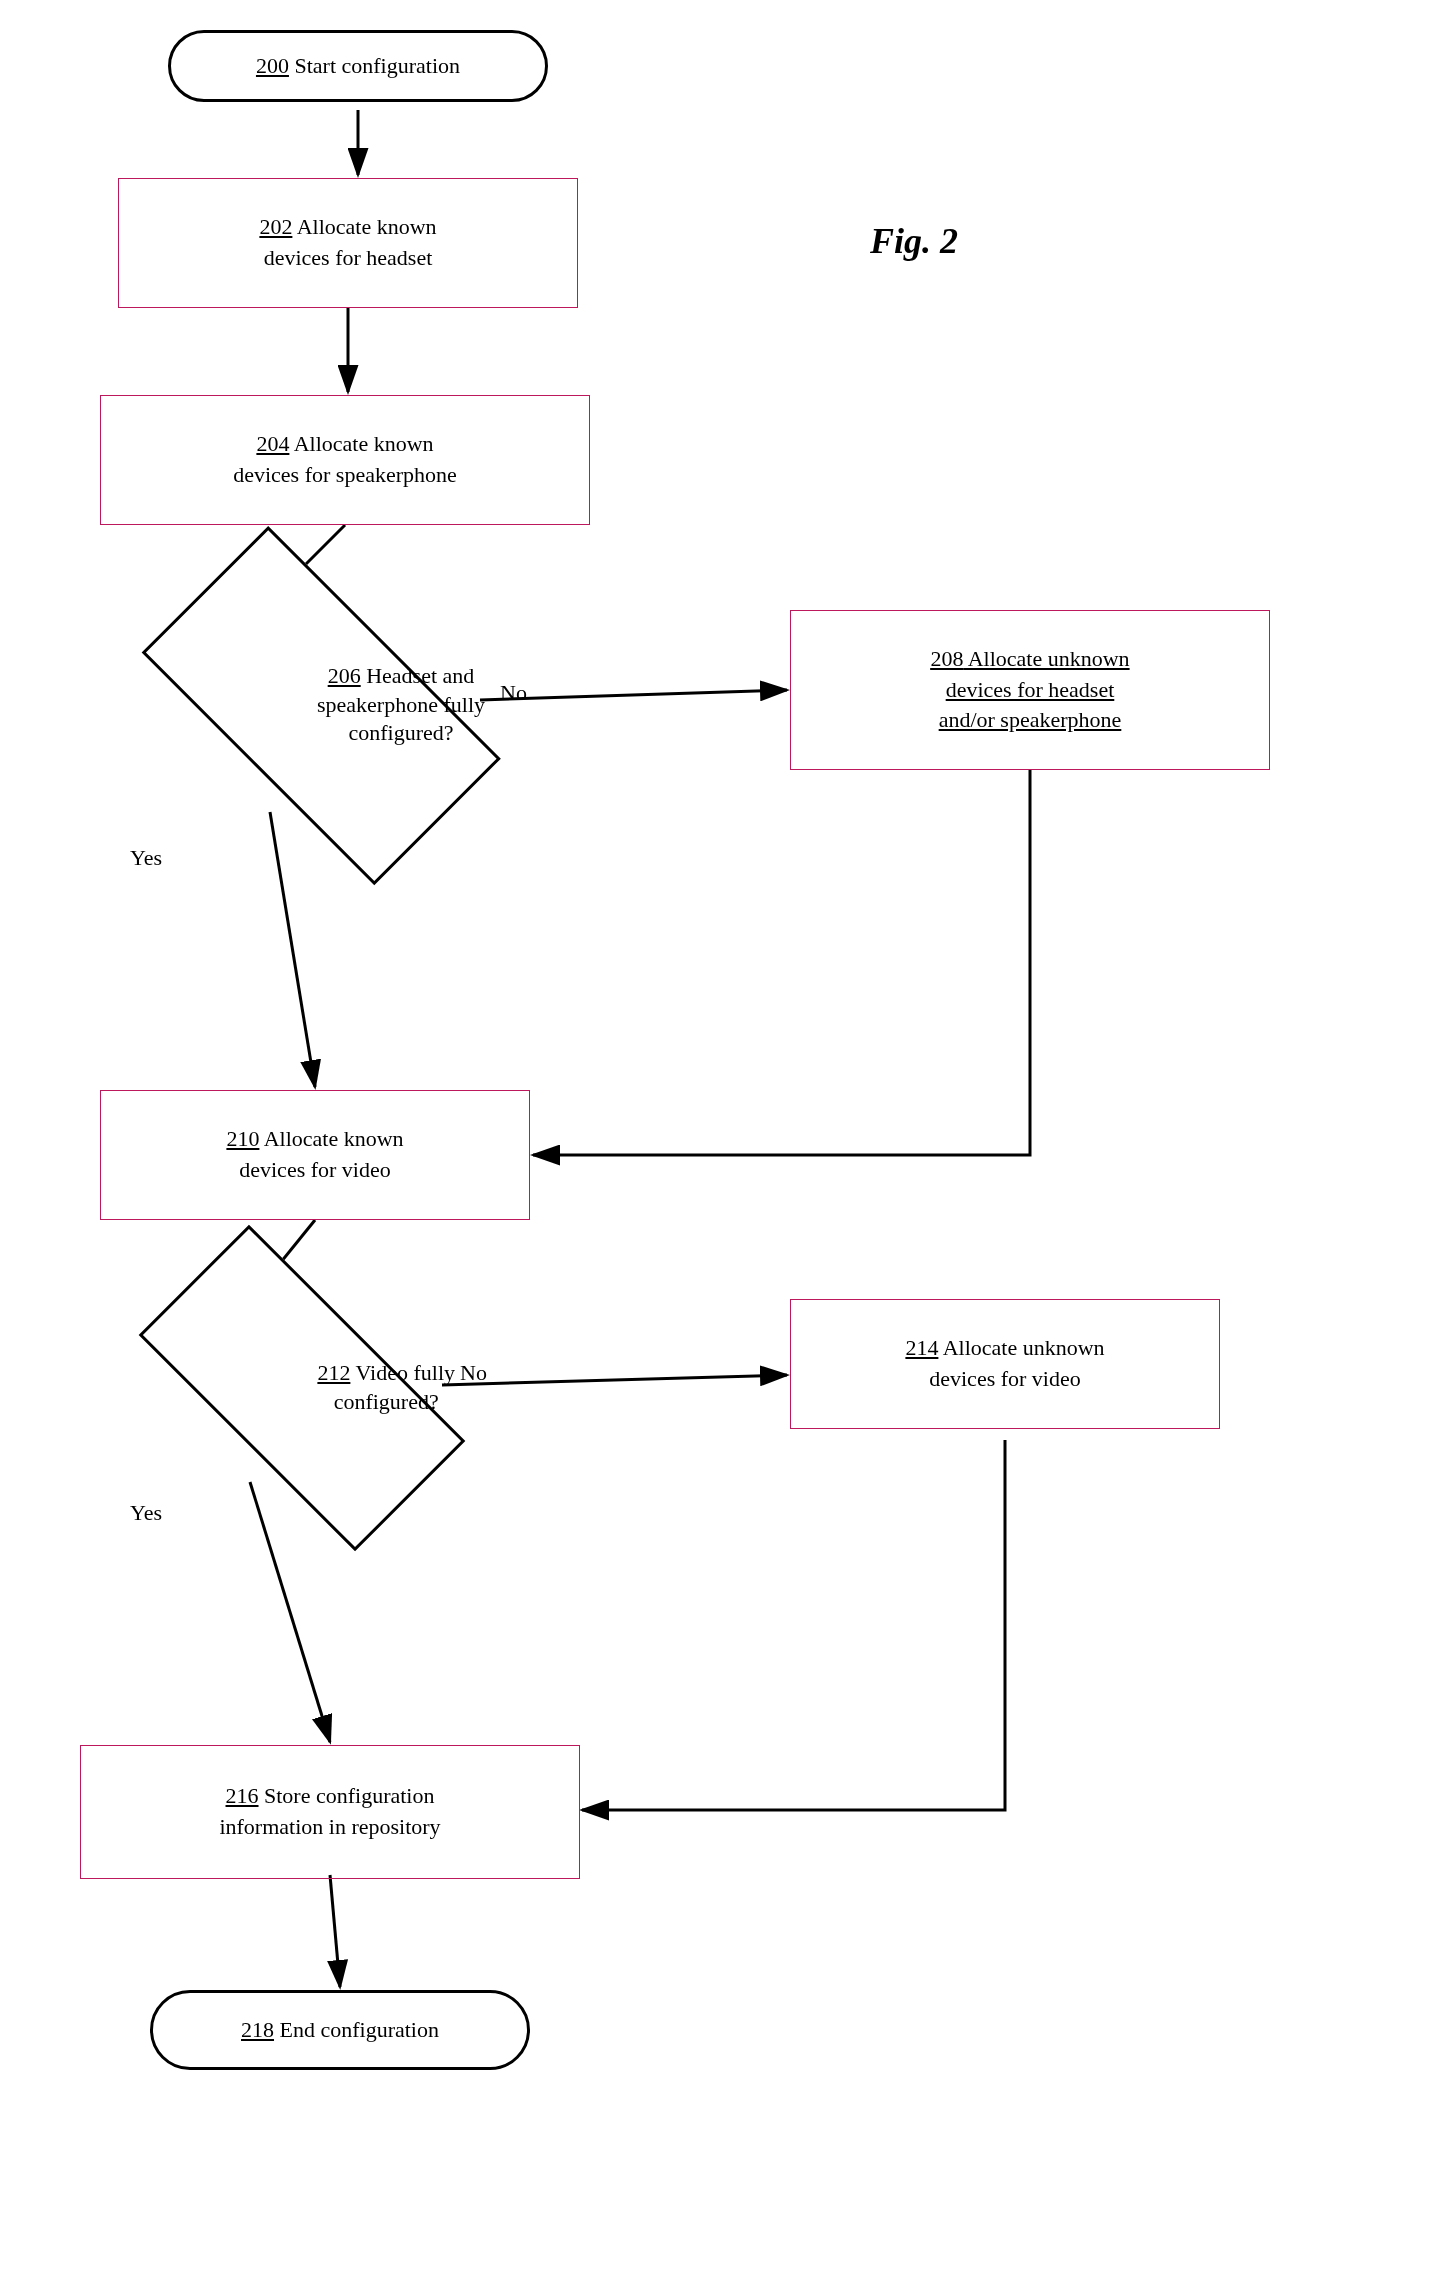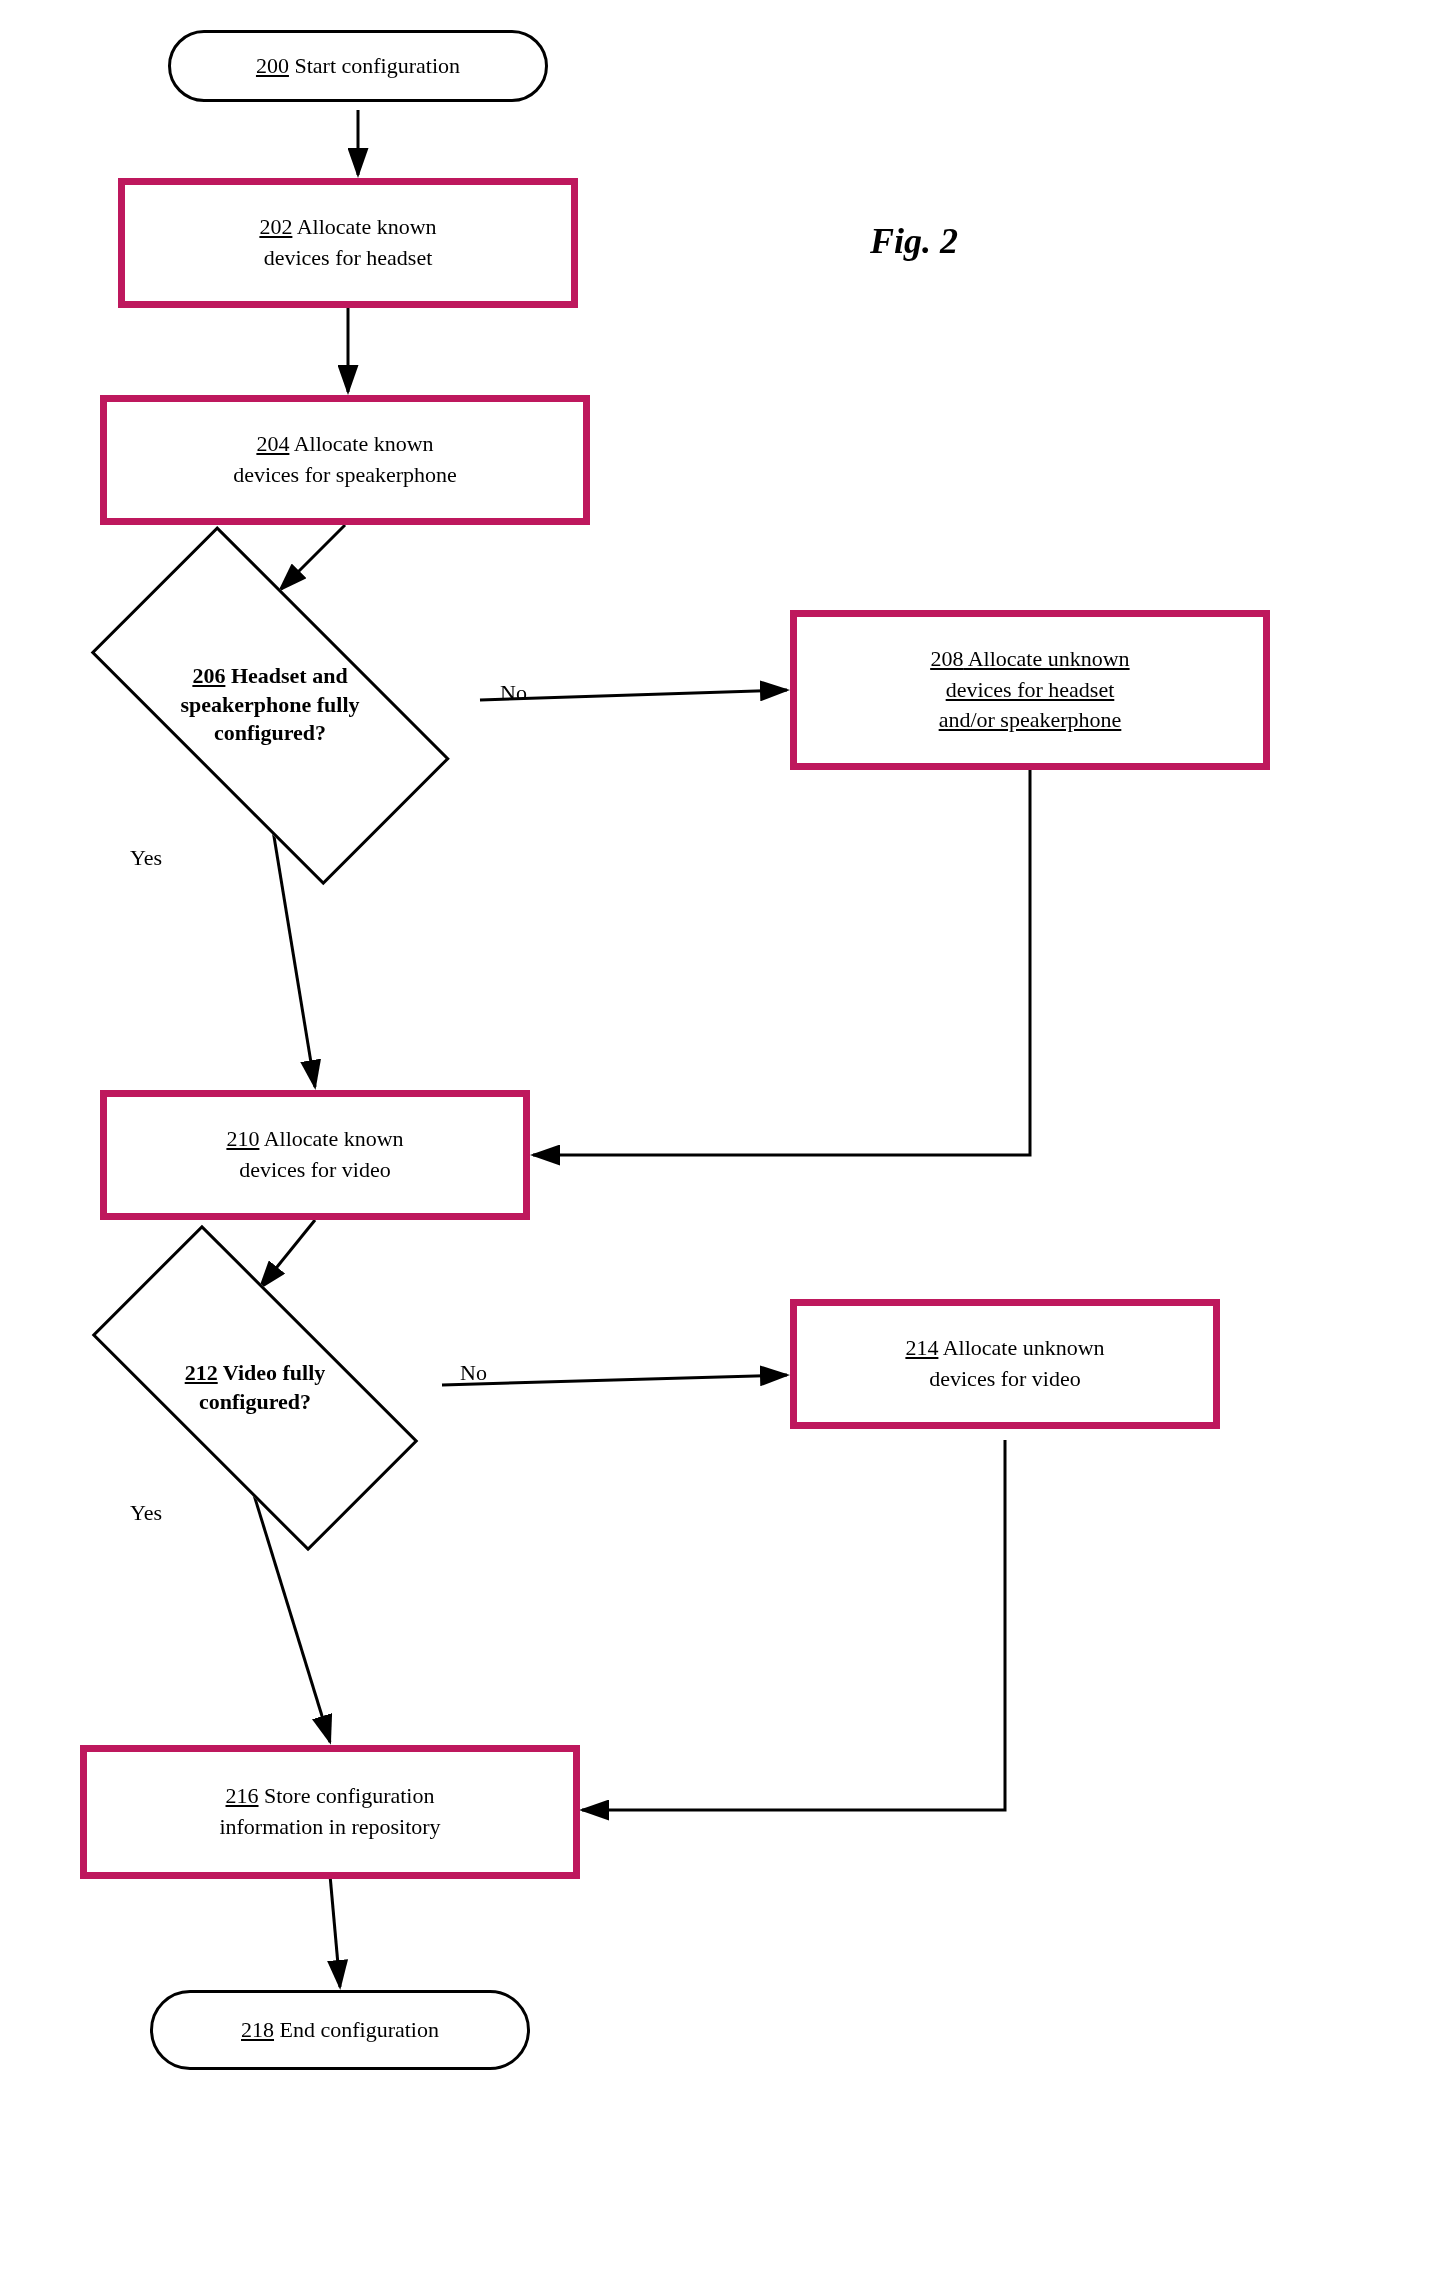--- a/index.html
+++ b/index.html
@@ -26,38 +26,37 @@
       justify-content: center;
       text-align: center;
     }
 
     .rounded-rect {
       border: 3px solid #000;
       border-radius: 40px;
     }
 
     .rect {
-      border: 7px solid #be185d;
+      border: 1px solid #be185d;
     }
 
     .diamond-wrap {
       position: absolute;
       display: flex;
       align-items: center;
       justify-content: center;
     }
 
     .diamond {
       width: 100%;
       height: 100%;
       position: relative;
       display: flex;
       align-items: center;
-      justify-content: center;
-      font-weight: bold;
+      justify-content: flex-end;
     }
 
     .diamond::before {
       content: '';
       position: absolute;
       width: 75%;
       height: 75%;
       border: 3px solid #000;
       transform: rotate(45deg);
       background: #fff;

